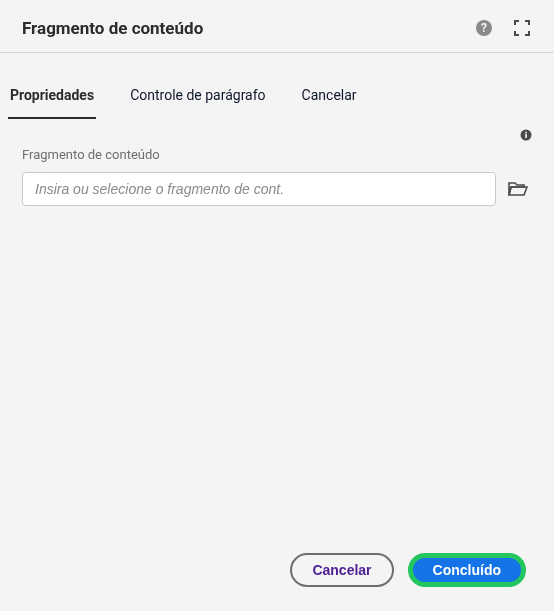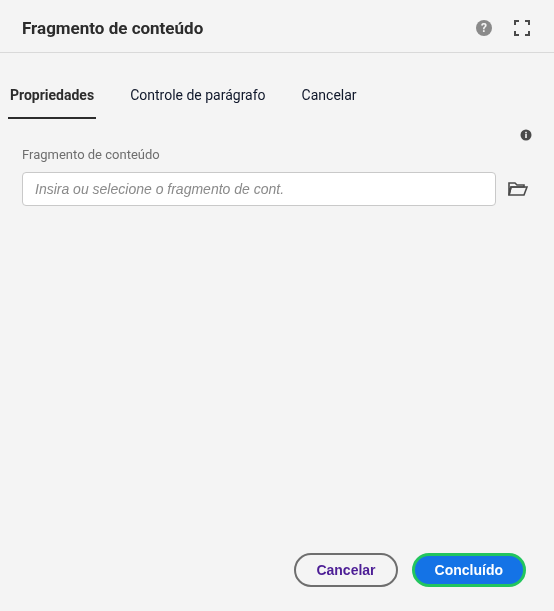--- a/index.html
+++ b/index.html
@@ -165,21 +165,21 @@
     display: flex;
     align-items: center;
   }
   .btn-secondary {
     background: transparent;
     border: 2px solid #6e6e6e;
     color: #4c1d95;
   }
   .btn-primary {
     background: #1473e6;
-    border: 3px solid #22c55e;
+    border: 5px solid #22c55e;
     color: #fff;
   }
   svg { display: block; }
 </style>
 </head>
 <body>
 
 <div class="dialog">
 
   <div class="header">

